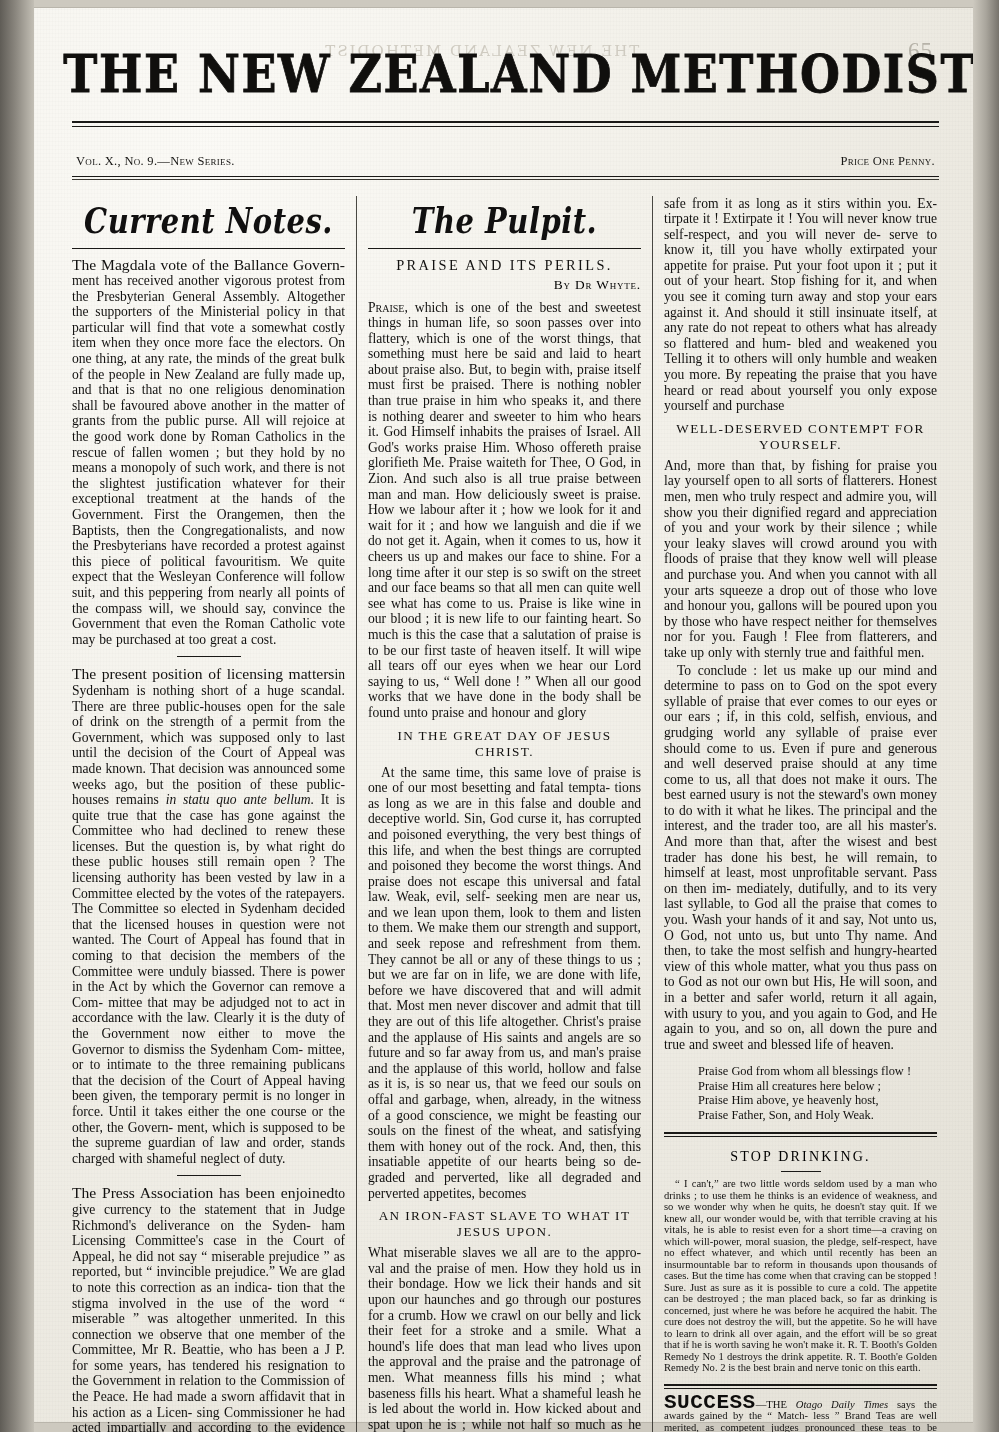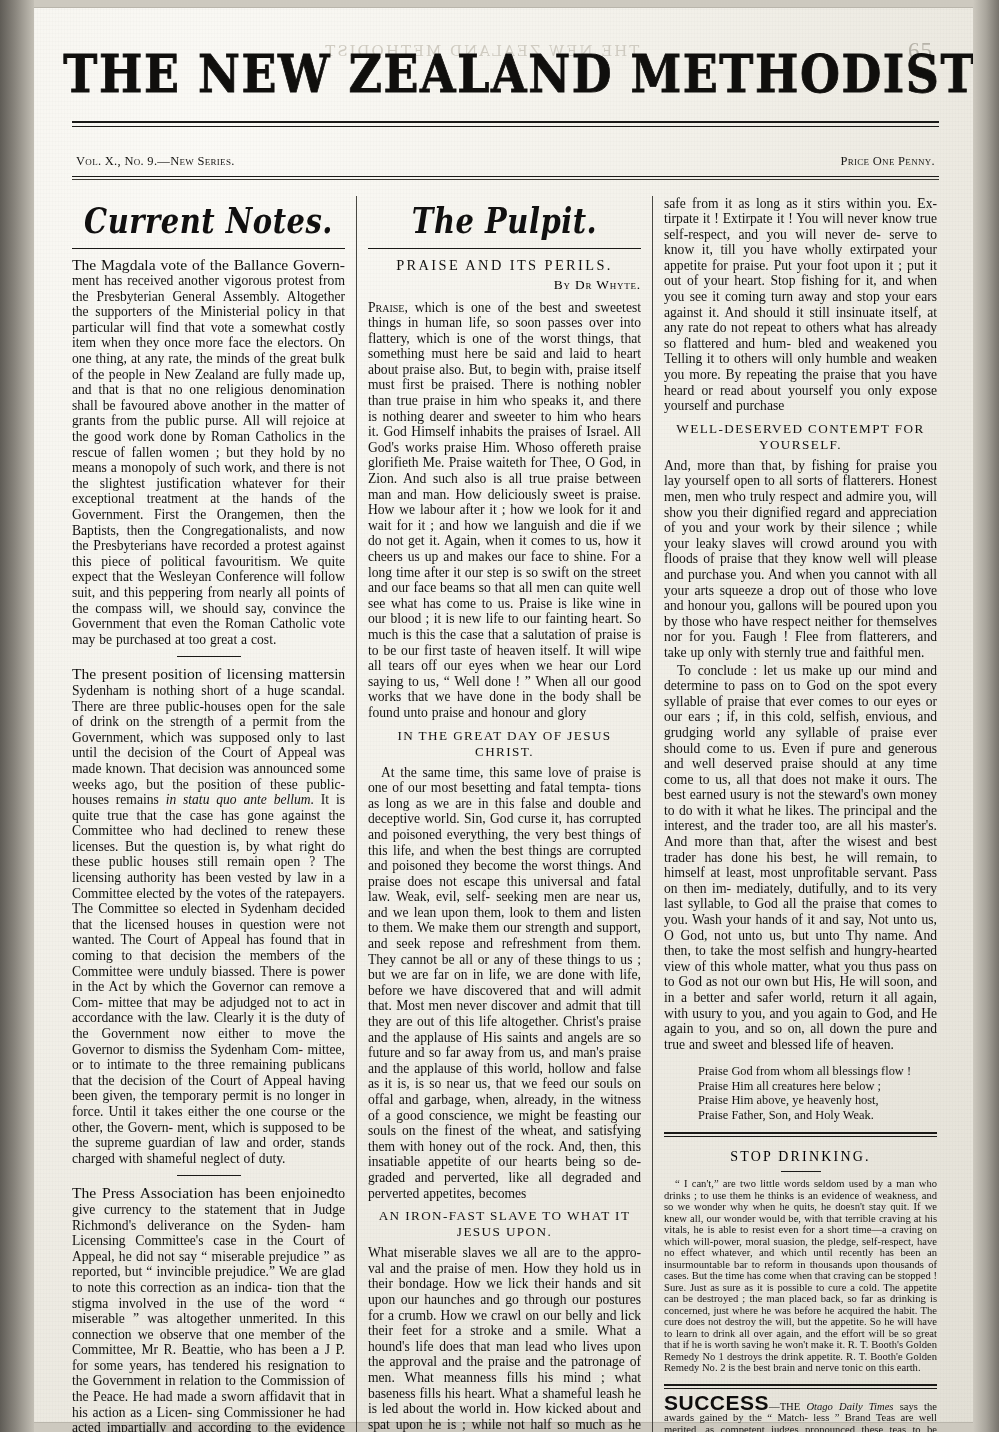--- a/index.html
+++ b/index.html
@@ -186,21 +186,21 @@
   .tiny.ind{text-indent:11px;}
 
   .success{
     margin-top:8px;
     font-size:10.6px;
     line-height:11.6px;
     text-align:justify;
     color:#141312;
   }
   .success .big{
-    font-family:Liberation Sans, sans-serif;
+    font-family:Liberation Mono, monospace;
     font-weight:bold;
     font-size:21px;
     letter-spacing:0.5px;
     color:#0e0d0c;
   }
 </style>
 </head>
 <body>
 
 <div id="page">

